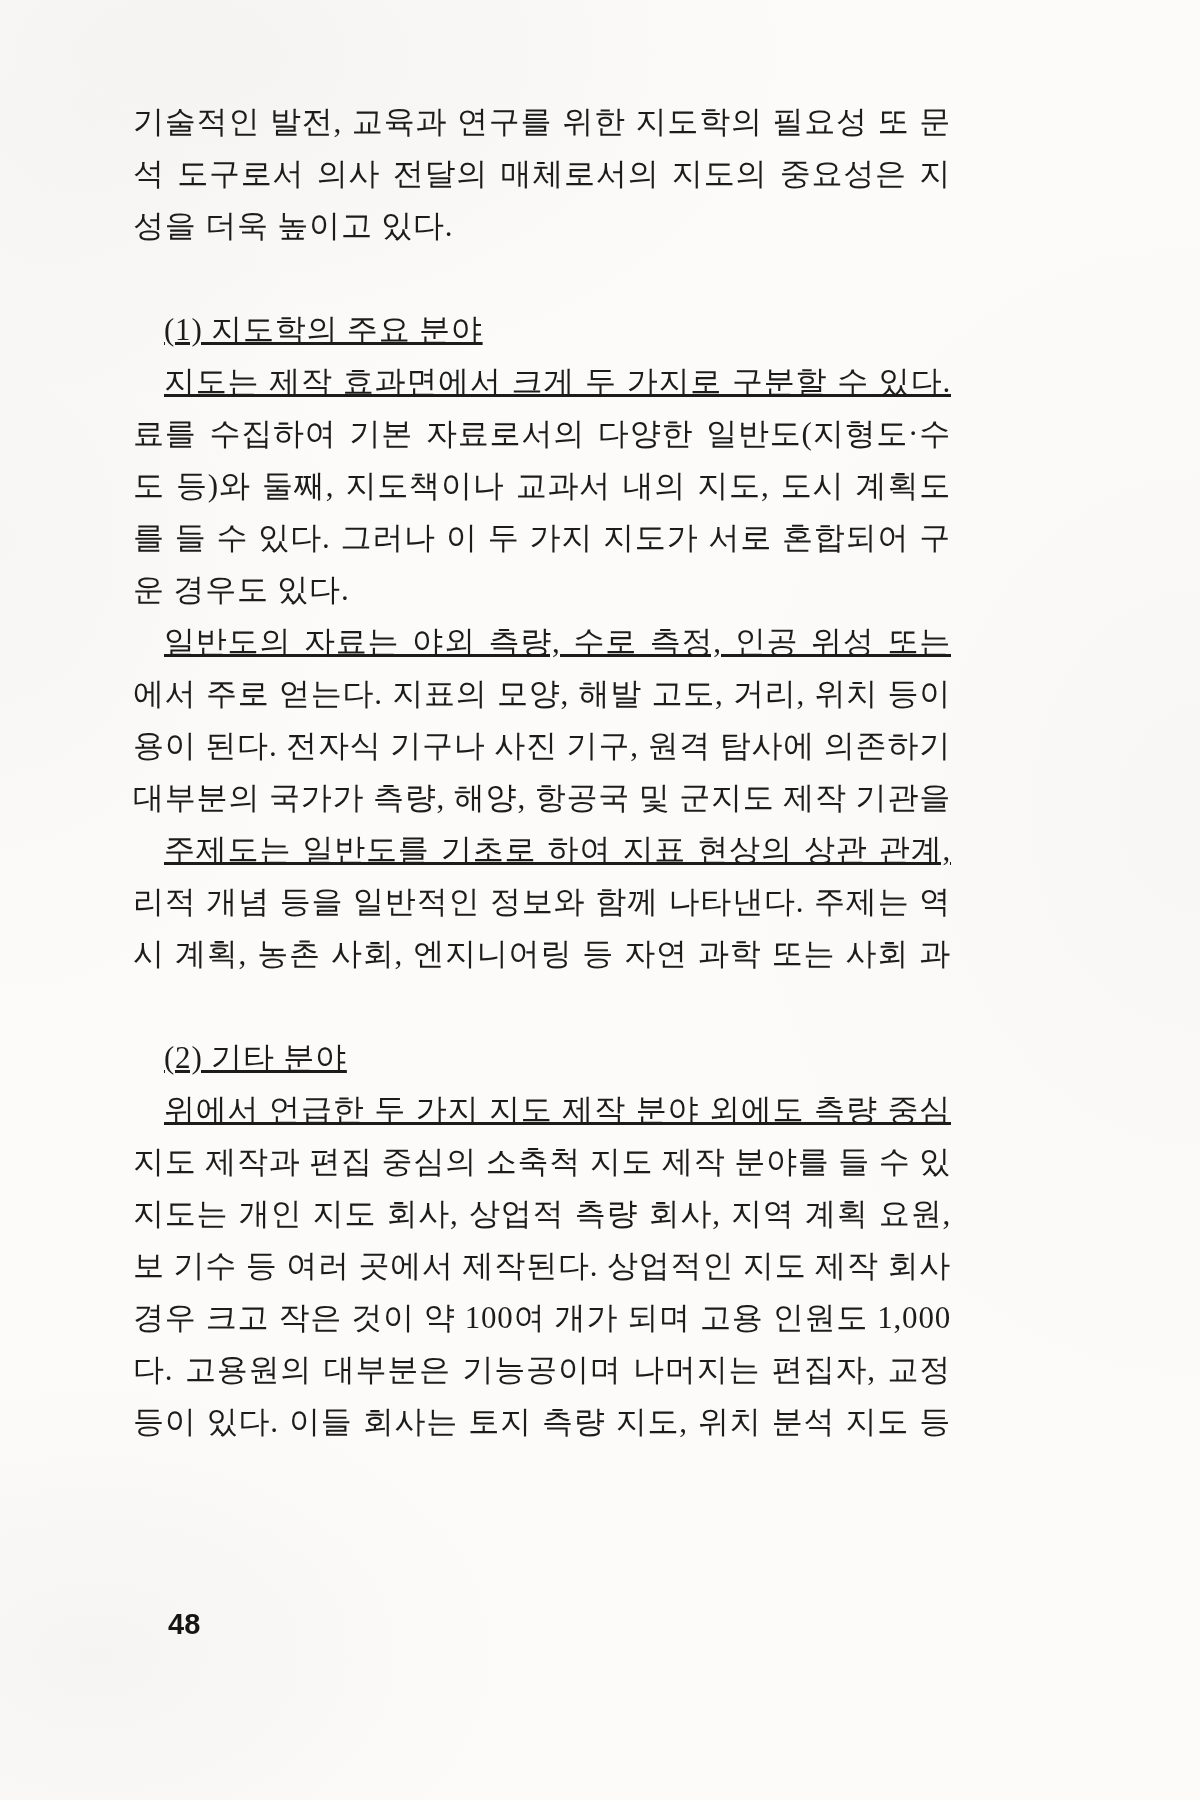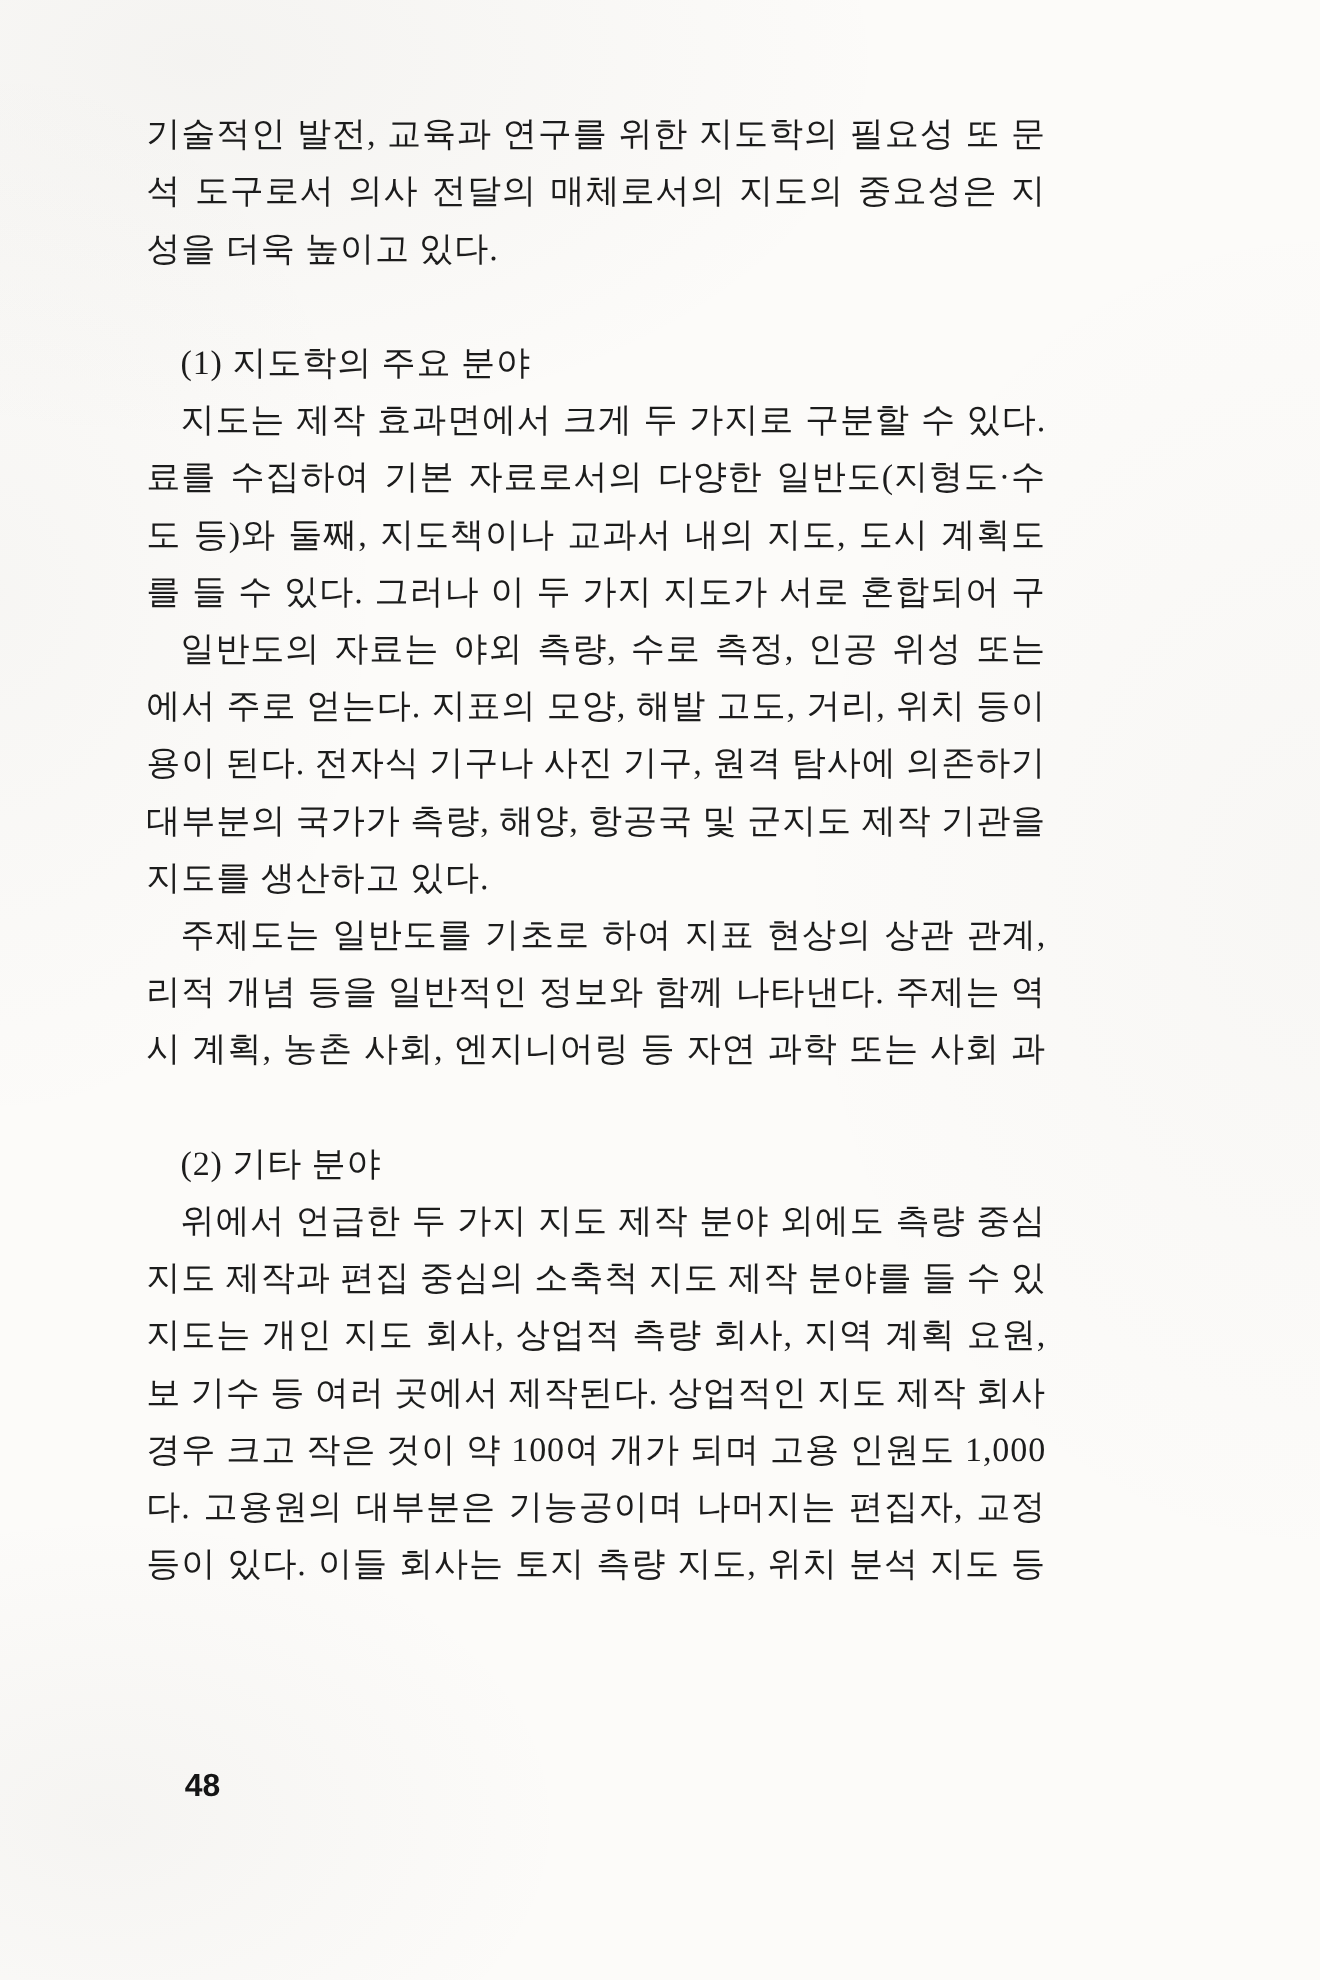--- a/index.html
+++ b/index.html
@@ -28,21 +28,21 @@
   .line{
     font-size:31px;
     line-height:52px;
     height:52px;
     letter-spacing:0.8px;
     text-align:justify;
     text-align-last:justify;
     white-space:normal;
     overflow:hidden;
   }
-  .line.indent{text-indent:31px;}
+  .line.indent{text-indent:31px;text-decoration:underline;}
   .line.end{
     text-align:right;
     text-align-last:left;
   }
   .page-number{
     position:absolute;
     left:168px;
     top:1608px;
     font-family:"Liberation Sans", sans-serif;
     font-weight:bold;
@@ -61,27 +61,27 @@
         <div class="line end">성을 더욱 높이고 있다.</div>
       </div>
     <div class="block spaced">
         <div class="line indent end">(1) 지도학의 주요 분야</div>
       </div>
     <div class="block">
         <div class="line indent">지도는 제작 효과면에서 크게 두 가지로 구분할 수 있다. 첫째, 자</div>
         <div class="line">료를 수집하여 기본 자료로서의 다양한 일반도(지형도·수로망도·항공</div>
         <div class="line">도 등)와 둘째, 지도책이나 교과서 내의 지도, 도시 계획도 등 주제도</div>
         <div class="line">를 들 수 있다. 그러나 이 두 가지 지도가 서로 혼합되어 구분이 어려</div>
+        <div class="line end">운 경우도 있다.</div>
       </div>
     <div class="block">
         <div class="line indent">일반도의 자료는 야외 측량, 수로 측정, 인공 위성 또는 항공 사진</div>
         <div class="line">에서 주로 얻는다. 지표의 모양, 해발 고도, 거리, 위치 등이 기본 내</div>
         <div class="line">용이 된다. 전자식 기구나 사진 기구, 원격 탐사에 의존하기 때문에</div>
         <div class="line">대부분의 국가가 측량, 해양, 항공국 및 군지도 제작 기관을 운영하여</div>
-        <div class="line end">지도를 생산하고 있다.</div>
       </div>
     <div class="block">
         <div class="line indent">주제도는 일반도를 기초로 하여 지표 현상의 상관 관계, 법칙성, 지</div>
         <div class="line">리적 개념 등을 일반적인 정보와 함께 나타낸다. 주제는 역사, 경제, 도</div>
         <div class="line">시 계획, 농촌 사회, 엔지니어링 등 자연 과학 또는 사회 과학 전반에</div>
       </div>
     <div class="block spaced">
         <div class="line indent end">(2) 기타 분야</div>
       </div>
     <div class="block">

